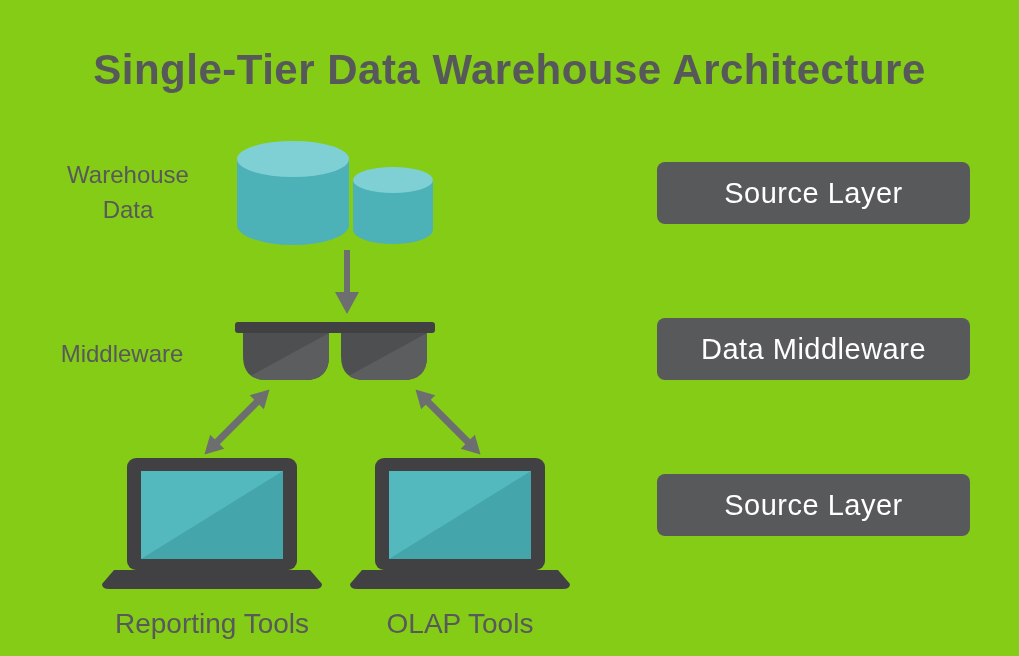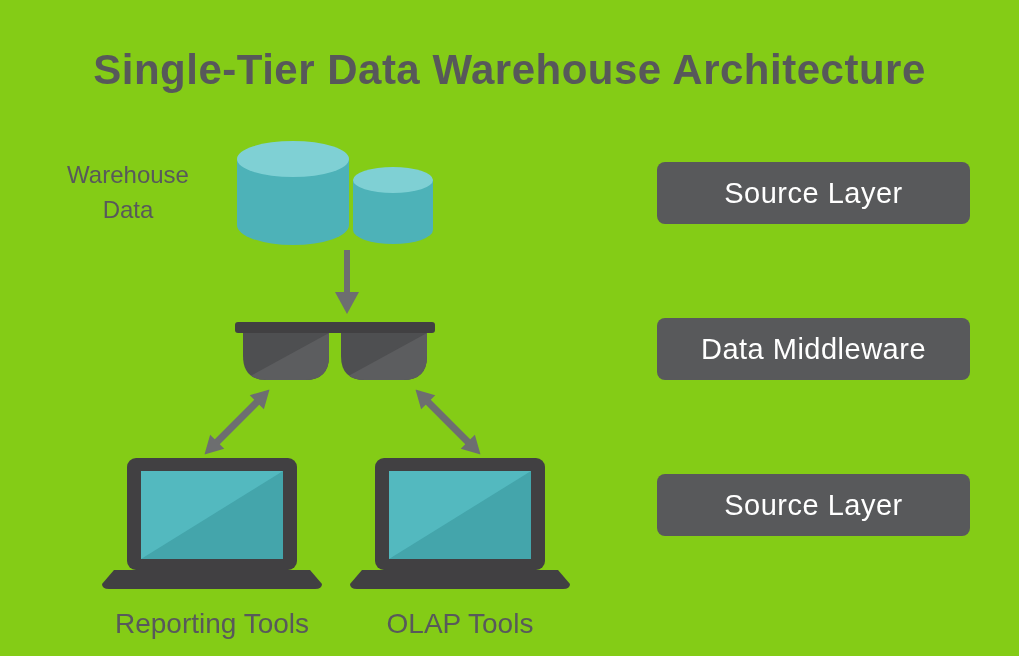--- a/index.html
+++ b/index.html
@@ -81,20 +81,21 @@
   .layer-box-3 { top: 474px; }
 </style>
 </head>
 <body>
 
 <div class="canvas">
 
   <div class="title">Single-Tier Data Warehouse Architecture</div>
 
   <div class="side-label optional-data">Warehouse Data</div>
+  <div class="side-label middleware">Middleware</div>
 
   <div class="icon db-large">
     <svg width="114" height="106" viewBox="0 0 114 106" aria-hidden="true">
       <path d="M1,19 v66 a56,20 0 0 0 112,0 V19 Z" fill="#4db2b8"></path>
       <ellipse cx="57" cy="19" rx="56" ry="18" fill="#7fd0d4"></ellipse>
     </svg>
   </div>
   <div class="icon db-small">
     <svg width="82" height="78" viewBox="0 0 82 78" aria-hidden="true">
       <path d="M1,14 v50 a40,14 0 0 0 80,0 V14 Z" fill="#4db2b8"></path>

